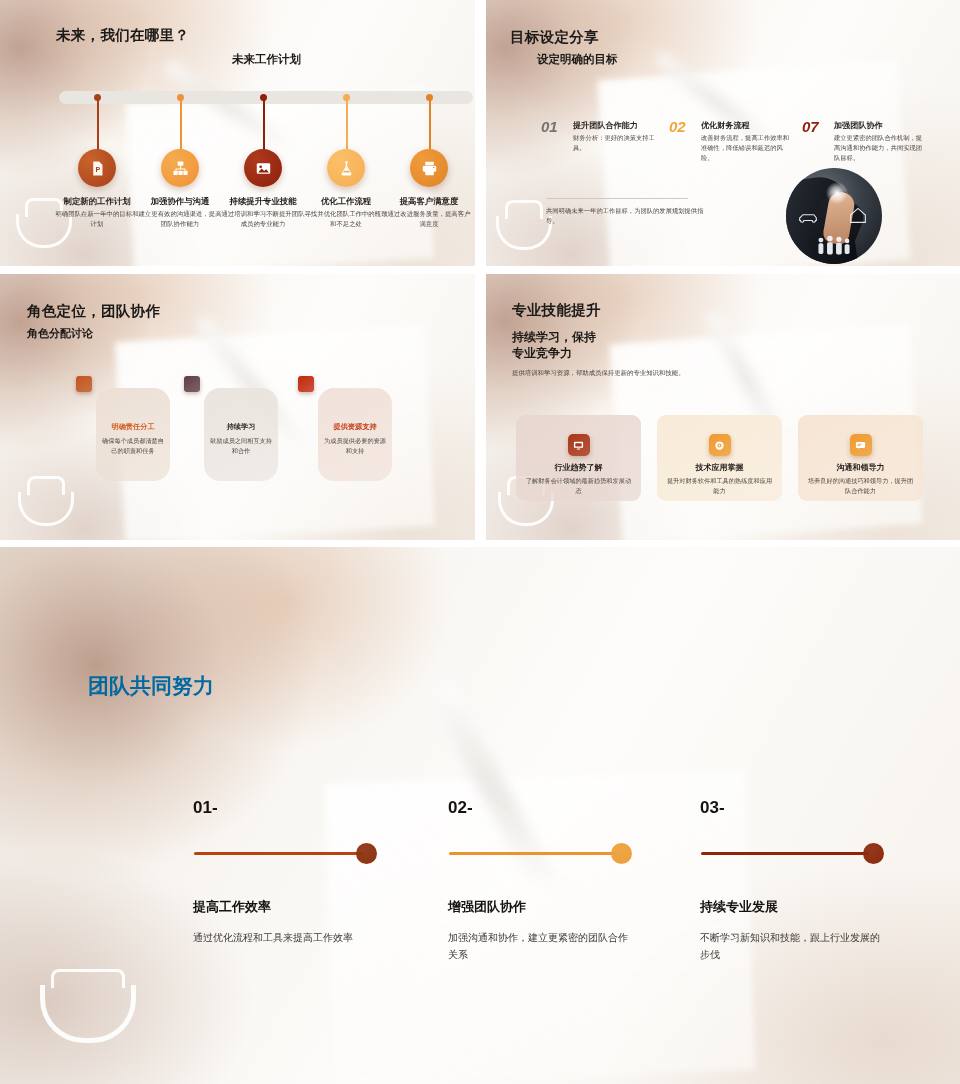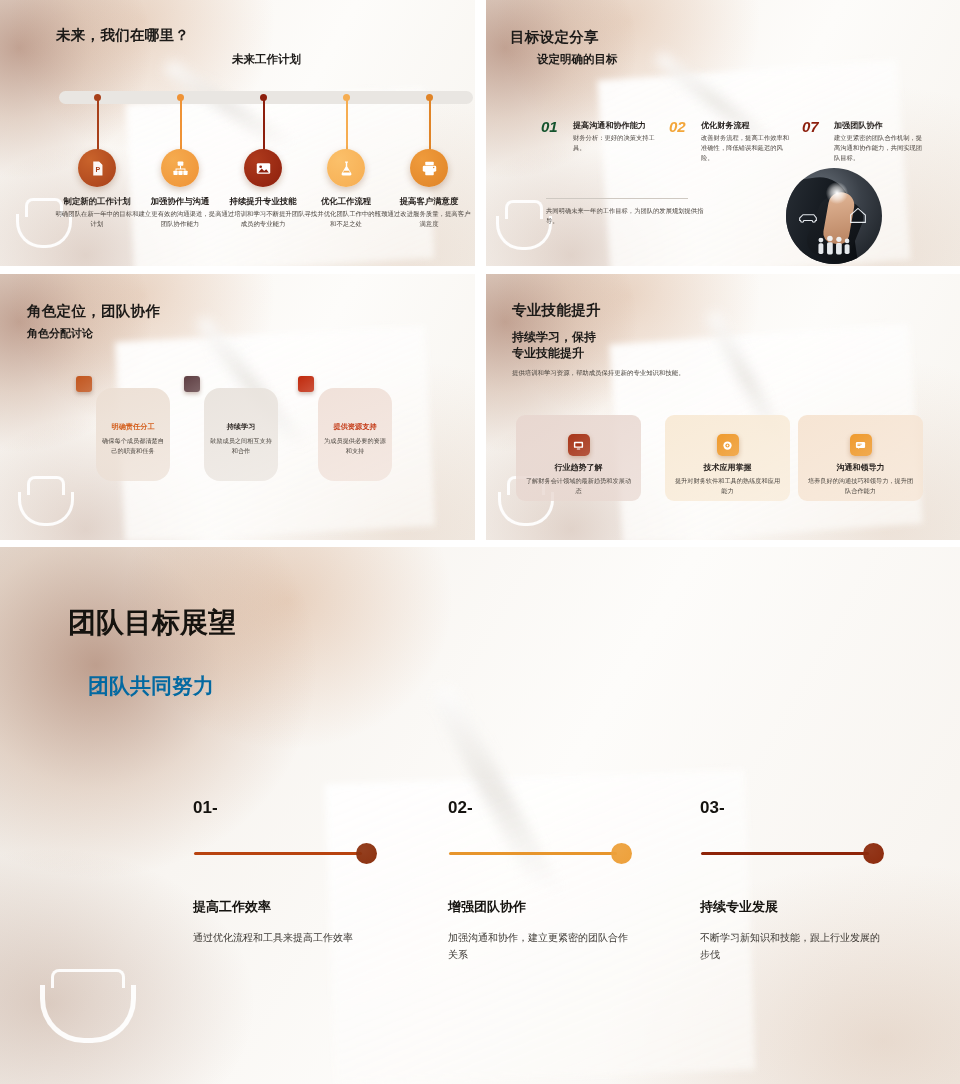--- a/index.html
+++ b/index.html
@@ -253,22 +253,22 @@
   <div class="slide" id="slide2">
     <div class="bg"></div>
     <div class="paper" style="left:118px;top:70px;width:300px;height:200px;transform:rotate(-4deg);"></div>
     <div class="pen" style="left:150px;top:110px;width:200px;height:15px;transform:rotate(38deg);border-radius:9px;"></div>
     <div class="cupmark" style="left:10px;top:216px;"></div>
     <div class="content">
       <div class="s-title">目标设定分享</div>
       <div class="s-sub">设定明确的目标</div>
       <div id="s2-cols">
           <div class="s2-col" style="left: 55px;">
-            <span class="s2-num" style="color:#14532d">01</span>
-            <span class="s2-h">提高沟通和协作能力</span>
+            <span class="s2-num" style="color:#737373">01</span>
+            <span class="s2-h">提升团队合作能力</span>
             <span class="s2-p">财务分析：更好的决策支持工具。</span>
           </div>
           <div class="s2-col" style="left: 183px;">
             <span class="s2-num" style="color:#f3a63a">02</span>
             <span class="s2-h">优化财务流程</span>
             <span class="s2-p">改善财务流程，提高工作效率和准确性，降低错误和延迟的风险。</span>
           </div>
           <div class="s2-col" style="left: 316px;">
             <span class="s2-num" style="color:#8d1f0d">07</span>
             <span class="s2-h">加强团队协作</span>
@@ -339,35 +339,35 @@
   </div>
 
   <div class="slide" id="slide4">
     <div class="bg"></div>
     <div class="paper" style="left:130px;top:60px;width:300px;height:200px;transform:rotate(-4deg);"></div>
     <div class="pen" style="left:175px;top:115px;width:190px;height:15px;transform:rotate(62deg);border-radius:9px;"></div>
     <div class="cupmark" style="left:12px;top:218px;"></div>
     <div class="content">
       <div class="s-title">专业技能提升</div>
       <div class="s-sub">持续学习，保持
-专业技能提升</div>
+专业竞争力</div>
       <div id="s4-desc">提供培训和学习资源，帮助成员保持更新的专业知识和技能。</div>
       <div id="s4-cards">
           <div class="s4-card" style="left: 30px; background: linear-gradient(150deg, rgba(232, 215, 208, 0.96), rgba(232, 215, 208, 0.69));">
             <span class="s4-ico" style="background:linear-gradient(145deg,#a8361a, #a8361acc)">
               <svg viewBox="0 0 24 24">
                 <rect x="2" y="4" width="20" height="13" rx="2"></rect>
                 <rect x="5" y="7" width="14" height="7" rx="1" fill="#a8361a"></rect>
                 <rect x="8" y="18.5" width="8" height="2.2" rx="1"></rect>
               </svg>
             </span>
             <span class="s4-h">行业趋势了解</span>
             <span class="s4-p">了解财务会计领域的最新趋势和发展动态</span>
           </div>
-          <div class="s4-card" style="left: 179px; background: linear-gradient(150deg, rgba(248, 234, 214, 0.96), rgba(248, 234, 214, 0.69));">
+          <div class="s4-card" style="left: 171px; background: linear-gradient(150deg, rgba(248, 234, 214, 0.96), rgba(248, 234, 214, 0.69));">
             <span class="s4-ico" style="background:linear-gradient(145deg,#ef9b2f, #ef9b2fcc)">
               <svg viewBox="0 0 24 24">
                 <circle cx="12" cy="12" r="9"></circle>
                 <circle cx="12" cy="12" r="4.6" fill="#ef9b2f"></circle>
                 <circle cx="12" cy="12" r="2"></circle>
               </svg>
             </span>
             <span class="s4-h">技术应用掌握</span>
             <span class="s4-p">提升对财务软件和工具的熟练度和应用能力</span>
           </div>
@@ -386,21 +386,20 @@
         </div>
     </div>
   </div>
 
   <div class="slide" id="slide5">
     <div class="bg"></div>
     <div class="paper" style="left:330px;top:230px;width:420px;height:300px;transform:rotate(-2deg);"></div>
     <div class="pen" style="left:360px;top:260px;width:300px;height:26px;transform:rotate(62deg);border-radius:14px;"></div>
     <div class="cupmark" style="left:40px;top:438px;width:96px;height:58px;border-width:5px;border-radius:0 0 44px 44px;"></div>
     <div class="content">
-      <div id="s5-title">团队目标展望</div>
       <div id="s5-sub">团队共同努力</div>
       <div id="s5-items">
           <div class="s5-item" style="left: 193px;">
             <span class="s5-num">01-</span>
             <span class="s5-line" style="background:#b8430f"></span>
             <span class="s5-dot" style="background:radial-gradient(circle at 35% 30%, #8c3210ee, #8c3210)"></span>
             <span class="s5-h">提高工作效率</span>
             <span class="s5-p">通过优化流程和工具来提高工作效率</span>
           </div>
           <div class="s5-item" style="left: 448px;">

